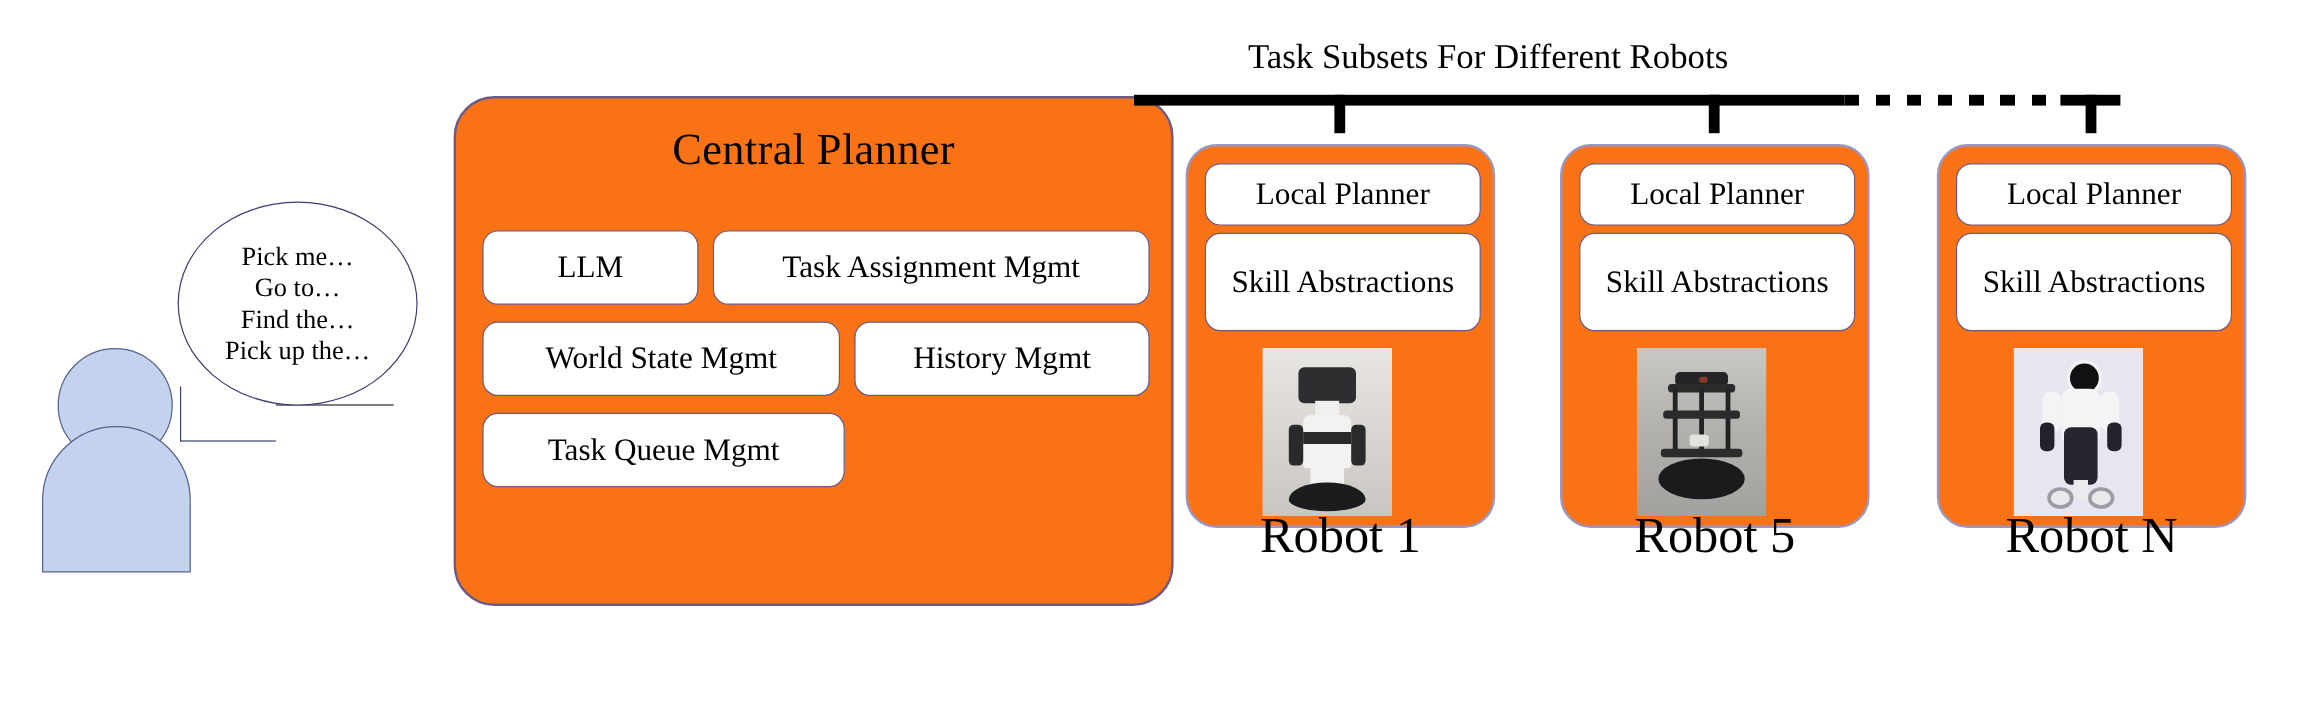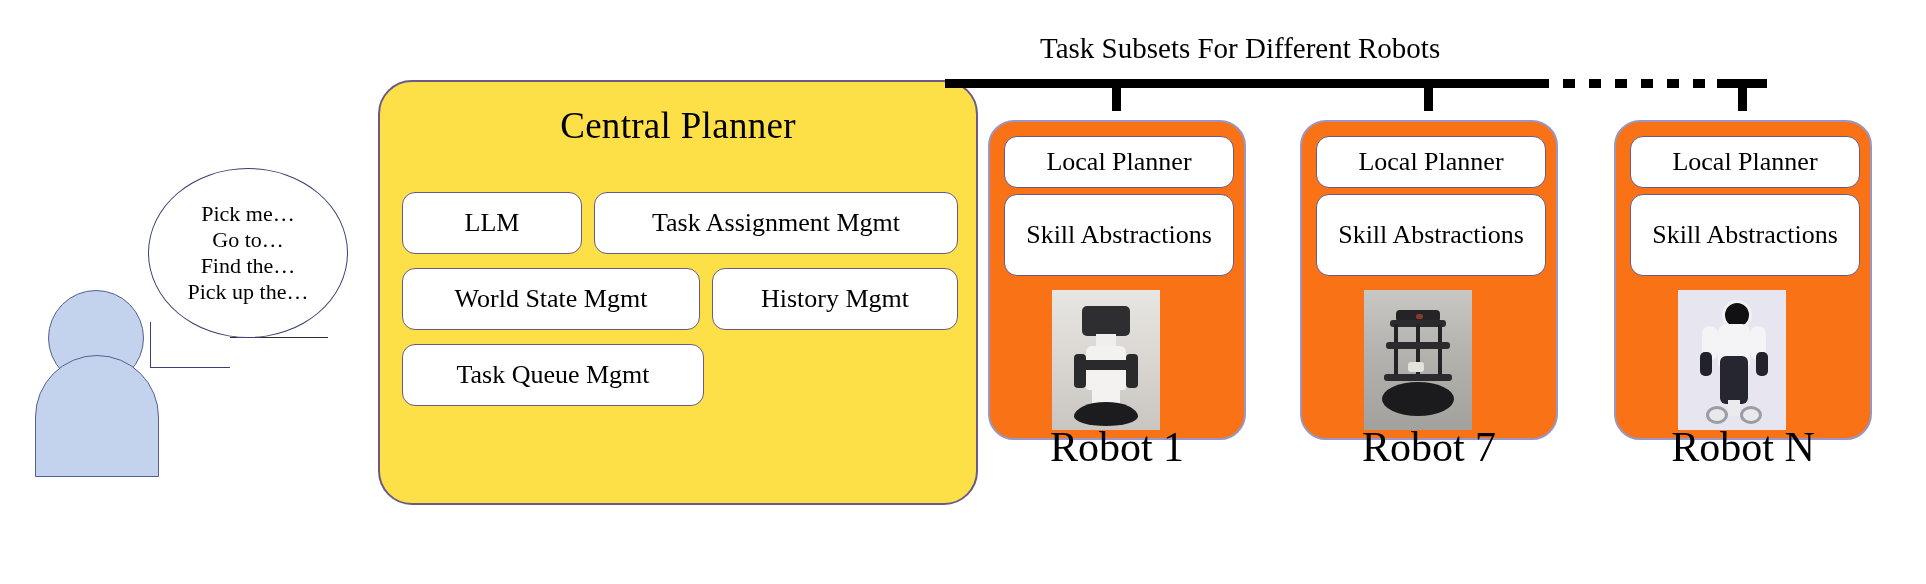--- a/index.html
+++ b/index.html
@@ -87,21 +87,21 @@
     z-index: 2;
   }
 
   
   .planner {
     position: absolute;
     left: 378px;
     top: 80px;
     width: 600px;
     height: 425px;
-    background: #fde047;
+    background: #f97316;
     border: 2px solid #6b5a86;
     border-radius: 34px;
     box-sizing: border-box;
   }
   .planner-title {
     position: absolute;
     top: 22px;
     left: 0;
     width: 100%;
     text-align: center;
@@ -345,21 +345,21 @@
       <div class="r2-p1"></div>
       <div class="r2-c1"></div>
       <div class="r2-c2"></div>
       <div class="r2-c3"></div>
       <div class="r2-p2"></div>
       <div class="r2-white"></div>
       <div class="r2-p3"></div>
       <div class="r2-base"></div>
     </div>
   </div>
-  <div class="robot-label" style="left:1300px;">Robot 7</div>
+  <div class="robot-label" style="left:1300px;">Robot 5</div>
 
   <div class="robot-panel" style="left:1614px;">
     <div class="rbox local">Local Planner</div>
     <div class="rbox skill">Skill Abstractions</div>
     <div class="photo">
       <div class="photo-bg white"></div>
       <div class="rn-head"></div>
       <div class="rn-shL"></div>
       <div class="rn-shR"></div>
       <div class="rn-torso"></div>

